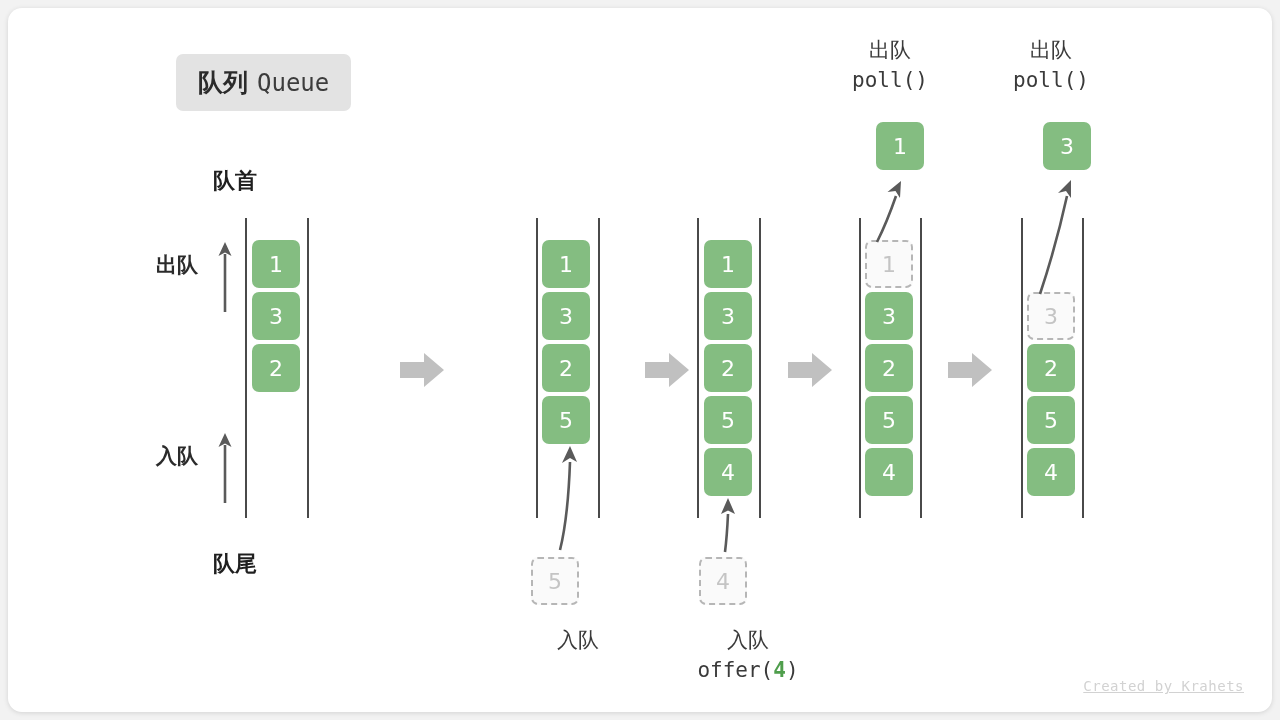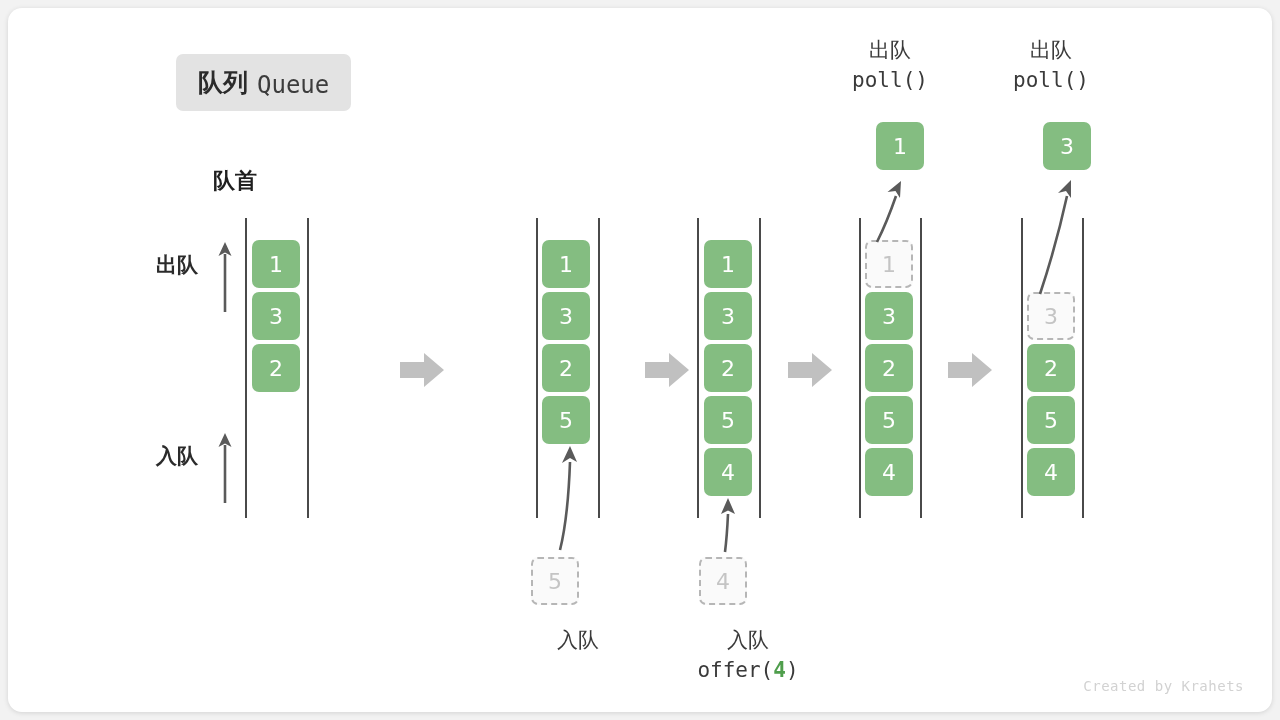--- a/index.html
+++ b/index.html
@@ -19,21 +19,21 @@
     overflow: hidden;
   }
   .abs { position: absolute; }
 
   
   #title-badge {
     left: 168px; top: 46px;
     padding: 12px 22px;
     background: #e3e3e3;
     border-radius: 7px;
-    display: flex; align-items: flex-end; gap: 9px;
+    display: flex; align-items: center; gap: 9px;
     white-space: nowrap;
   }
   #title-badge .cn {
     font-size: 25px; font-weight: bold; color: #2b2b2b;
     font-family: "DejaVu Sans", sans-serif;
   }
   #title-badge .en {
     font-size: 24px; color: #3c3c3c;
     font-family: "DejaVu Sans Mono", monospace;
   }
@@ -96,35 +96,37 @@
     font-family: "DejaVu Sans Mono", monospace;
   }
   .caption .fn .arg { color: #4f9e4c; font-weight: bold; }
 
   
   #footer {
     right: 28px; bottom: 18px;
     font-family: "DejaVu Sans Mono", monospace;
     font-size: 14px; color: #d2d2d2;
     letter-spacing: 0.5px;
+    text-decoration: underline;
   }
 
   svg { overflow: visible; }
 </style>
 </head>
 <body>
 
 <div id="card">
 
   <div class="abs" id="title-badge">
     <span class="cn">队列</span>
     <span class="en">Queue</span>
   </div>
 
   <div class="abs endlabel" style="left:205px; top:158px; width:126px;">队首</div>
+  <div class="abs endlabel" style="left:205px; top:541px; width:126px;">队尾</div>
 
   <div class="abs sidelabel" style="left:70px; top:243px; width:120px;">出队</div>
   <svg class="abs" style="left:205px; top:232px;" width="24" height="72">
     <line x1="12" y1="72" x2="12" y2="14" stroke="#5a5a5a" stroke-width="2.6"></line>
     <path d="M12 2 L18.5 16 L12 12.5 L5.5 16 Z" fill="#5a5a5a"></path>
   </svg>
 
   <div class="abs sidelabel" style="left:70px; top:434px; width:120px;">入队</div>
   <svg class="abs" style="left:205px; top:423px;" width="24" height="72">
     <line x1="12" y1="72" x2="12" y2="14" stroke="#5a5a5a" stroke-width="2.6"></line>

